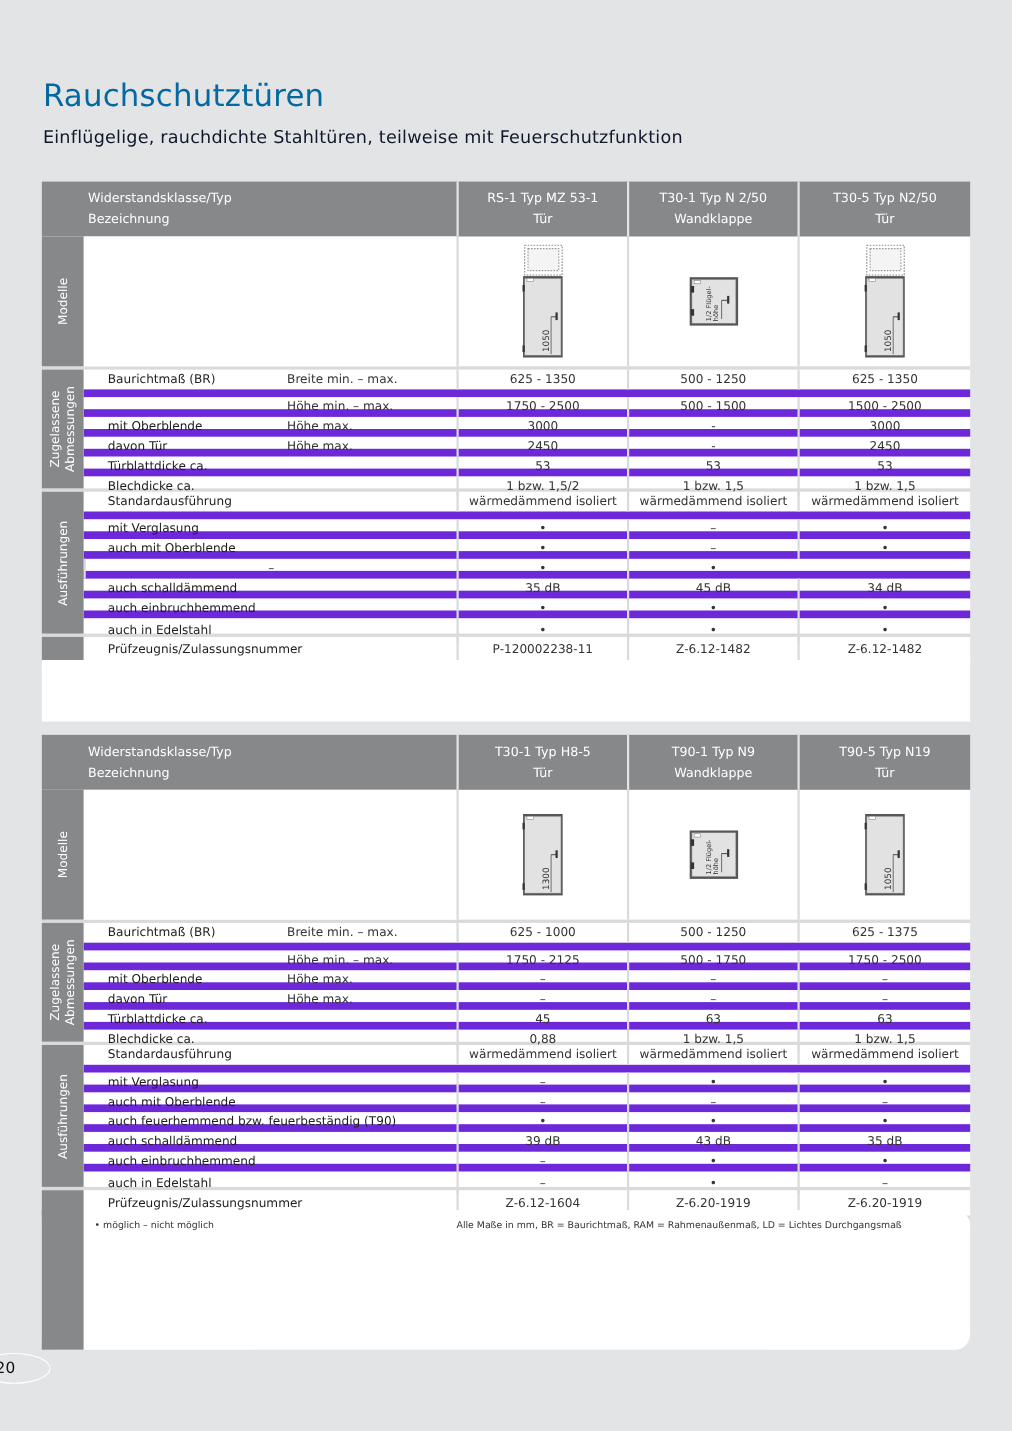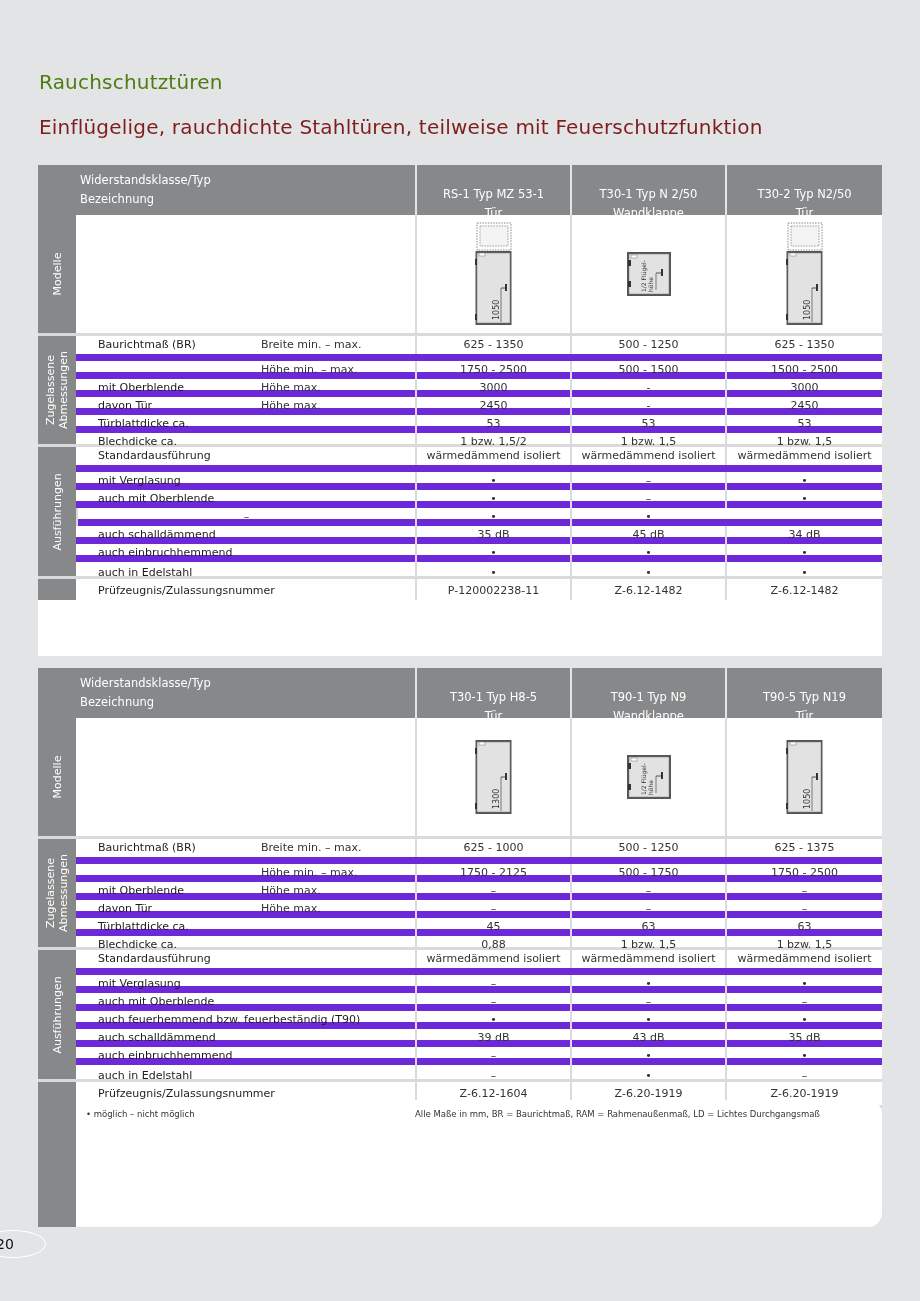--- a/index.html
+++ b/index.html
@@ -6,38 +6,38 @@
   html, body { width: 920px; height: 1301px; }
   body {
     background: #e3e4e6;
     font-family: "DejaVu Sans", sans-serif;
     color: #1d1d1b;
     position: relative;
     overflow: hidden;
   }
   .title {
     position: absolute; left: 39px; top: 70px;
-    font-size: 20px; font-weight: normal; letter-spacing: 0.2px;
-    color: #4d7c0f;
+    font-size: 28px; font-weight: normal; letter-spacing: 0.2px;
+    color: #0369a1;
   }
   .subtitle {
     position: absolute; left: 39px; top: 115px;
-    font-size: 20px; color: #7f1d1d; letter-spacing: 0.2px;
+    font-size: 16px; color: #0f172a; letter-spacing: 0.2px;
   }
   .tbl {
     position: absolute; left: 38px; width: 844px;
     background: #fff;
     margin-top: 12px;
   }
   .tbl1 { top: 153px; }
   .tbl2 { top: 656px; }
   .grid { display: grid; grid-template-columns: 38px 339px 155px 155px 157px; }
   .hdr { background: #87888a; color: #fff; font-size: 11.5px; height: 50px; }
   .hdr .lbl { padding: 6px 0 0 4px; line-height: 19px; }
-  .hdr .col { text-align: center; padding-top: 20px; line-height: 19px; border-left: 2px solid #e3e4e6; }
+  .hdr .col { text-align: center; padding-top: 6px; line-height: 19px; border-left: 2px solid #e3e4e6; }
   .side { background: #87888a; color: #fff; position: relative; }
   .side span {
     position: absolute; left: 50%; top: 50%;
     transform: translate(-50%, -50%) rotate(-90deg);
     white-space: nowrap; font-size: 11px; text-align: center; line-height: 13px;
   }
   .models { height: 121px; border-bottom: 3px solid #d9dadb; }
   .models .cell { border-left: 2px solid #d9dadb; display: flex; align-items: center; justify-content: center; }
   .models .lblcell { background: #fff; }
   .section { border-bottom: 3px solid #d9dadb; }
@@ -81,21 +81,21 @@
       </div>
       <div class="col">
       <div>RS-1 Typ MZ 53-1</div>
       <div>Tür</div>
       </div>
       <div class="col">
       <div>T30-1 Typ N 2/50</div>
       <div>Wandklappe</div>
       </div>
       <div class="col">
-      <div>T30-2 Typ N2/50</div>
+      <div>T30-5 Typ N2/50</div>
       <div>Tür</div>
       </div>
     </div>
     <div class="grid models">
     <div class="side">
         <span>Modelle</span>
       </div>
     <div class="lblcell"></div>
       <div class="cell">
         <svg width="40" height="104" viewBox="0 0 40 104">

